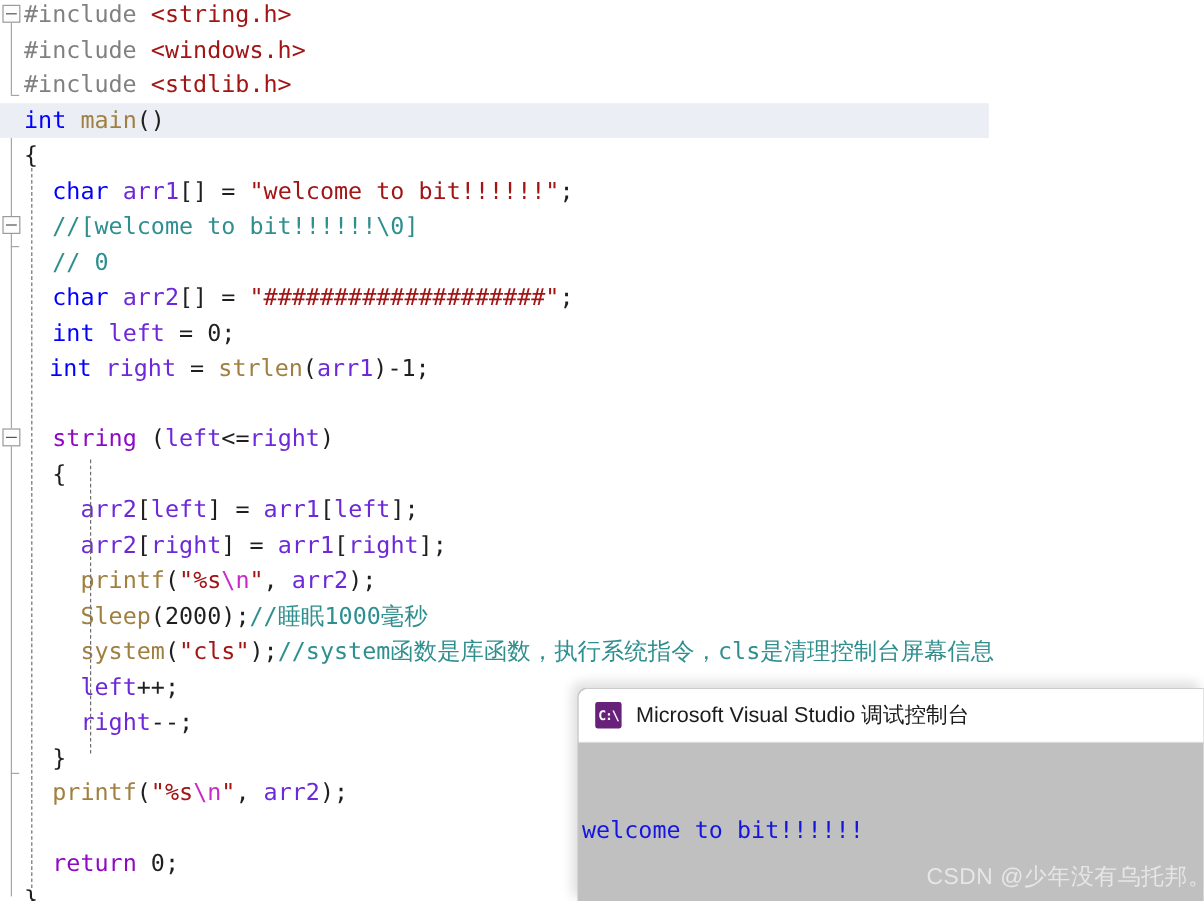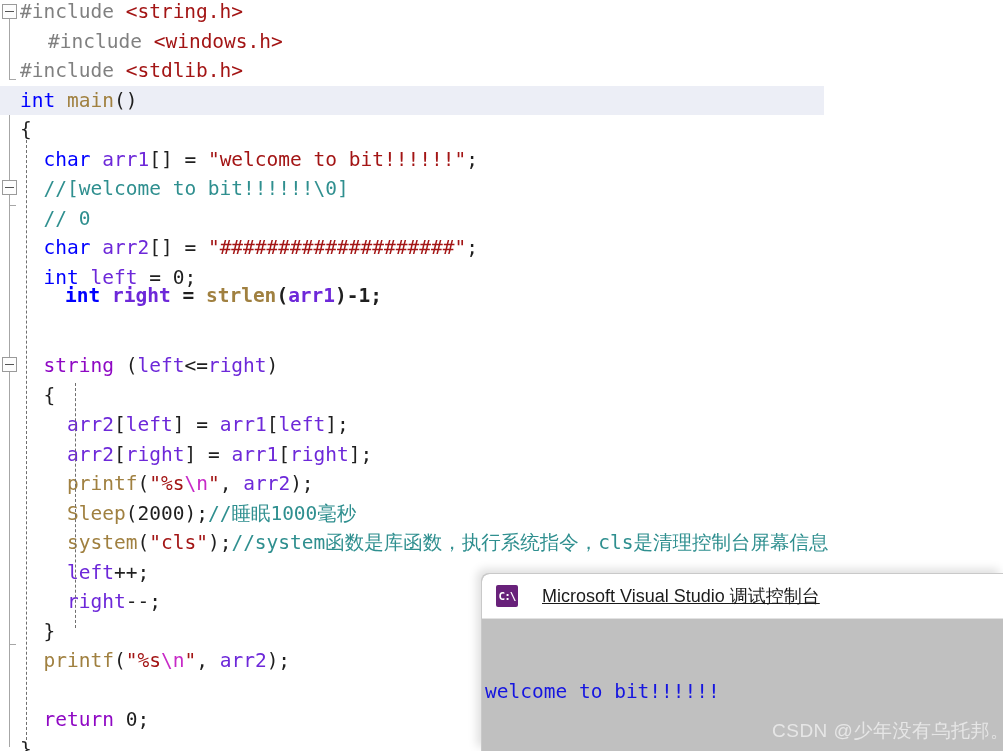--- a/index.html
+++ b/index.html
@@ -115,26 +115,25 @@
     align-items: center;
     justify-content: center;
     color: #ffffff;
     font-family: "DejaVu Sans Mono", "Liberation Mono", monospace;
     font-size: 11px;
     font-weight: bold;
     letter-spacing: -1px;
     flex: 0 0 auto;
   }
   #console-title {
-    margin-left: 24px;
+    margin-left: 12px;
     font-family: "Liberation Sans", "DejaVu Sans", sans-serif;
     font-size: 18px;
     color: #1b1b1b;
     white-space: nowrap;
-    text-decoration: underline;
   }
   #console-body {
     padding: 8px 0 0 3px;
     font-family: "DejaVu Sans Mono", "Liberation Mono", monospace;
     font-size: 19.5px;
     line-height: 26px;
     color: #1515e0;
     white-space: pre;
     overflow: hidden;
   }
@@ -163,30 +162,30 @@
       <div class="fold-box" style="top: 92px;"></div>
       <div class="fold-line" style="top: 107px; height: 640px;"></div>
       <div class="fold-box" style="top: 180px;"></div>
       <div class="fold-end" style="top: 205px;"></div>
       <div class="fold-box" style="top: 357px;"></div>
       <div class="fold-end" style="top: 644px;"></div>
     </div>
 
   <div id="code-area">
       <div class="code-line" style="position: absolute; left: 0px; right: 0px; top: -3px; padding-left: 20px;"><span class="pp">#include </span><span class="str">&lt;string.h&gt;</span></div>
-      <div class="code-line" style="position: absolute; left: 0px; right: 0px; top: 26.5px; padding-left: 20px; margin-left: 28px;"><span class="pp">#include </span><span class="str">&lt;windows.h&gt;</span></div>
+      <div class="code-line" style="position: absolute; left: 0px; right: 0px; top: 26.5px; padding-left: 20px;"><span class="pp">#include </span><span class="str">&lt;windows.h&gt;</span></div>
       <div class="code-line" style="position: absolute; left: 0px; right: 0px; top: 56px; padding-left: 20px;"><span class="pp">#include </span><span class="str">&lt;stdlib.h&gt;</span></div>
       <div class="code-line current" style="position: absolute; left: 0px; right: 0px; top: 85.5px; padding-left: 20px;"><span class="k">int</span><span class="pun"> </span><span class="fn">main</span><span class="pun">()</span></div>
       <div class="code-line" style="position: absolute; left: 0px; right: 0px; top: 115px; padding-left: 20px;"><span class="pun">{</span></div>
       <div class="code-line" style="position: absolute; left: 0px; right: 0px; top: 144.5px; padding-left: 43.5px;"><span class="k">char</span><span class="pun"> </span><span class="id">arr1</span><span class="pun">[] = </span><span class="str">"welcome to bit!!!!!!"</span><span class="pun">;</span></div>
       <div class="code-line" style="position: absolute; left: 0px; right: 0px; top: 174px; padding-left: 43.5px;"><span class="cmt">//[welcome to bit!!!!!!\0]</span></div>
       <div class="code-line" style="position: absolute; left: 0px; right: 0px; top: 203.5px; padding-left: 43.5px;"><span class="cmt">// 0</span></div>
       <div class="code-line" style="position: absolute; left: 0px; right: 0px; top: 233px; padding-left: 43.5px;"><span class="k">char</span><span class="pun"> </span><span class="id">arr2</span><span class="pun">[] = </span><span class="str">"####################"</span><span class="pun">;</span></div>
       <div class="code-line" style="position: absolute; left: 0px; right: 0px; top: 262.5px; padding-left: 43.5px;"><span class="k">int</span><span class="pun"> </span><span class="id">left</span><span class="pun"> = </span><span class="num">0</span><span class="pun">;</span></div>
-      <div class="code-line" style="position: absolute; left: 0px; right: 0px; top: 281px; padding-left: 65px; font-weight: bold;"><span class="k">int</span><span class="pun"> </span><span class="id">right</span><span class="pun"> = </span><span class="fn">strlen</span><span class="pun">(</span><span class="id">arr1</span><span class="pun">)-</span><span class="num">1</span><span class="pun">;</span></div>
+      <div class="code-line" style="position: absolute; left: 0px; right: 0px; top: 292px; padding-left: 41px;"><span class="k">int</span><span class="pun"> </span><span class="id">right</span><span class="pun"> = </span><span class="fn">strlen</span><span class="pun">(</span><span class="id">arr1</span><span class="pun">)-</span><span class="num">1</span><span class="pun">;</span></div>
       <div class="code-line" style="position: absolute; left: 0px; right: 0px; top: 321.5px; padding-left: 43.5px;">&nbsp;</div>
       <div class="code-line" style="position: absolute; left: 0px; right: 0px; top: 351px; padding-left: 43.5px;"><span class="kw">string</span><span class="pun"> (</span><span class="id">left</span><span class="pun">&lt;=</span><span class="id">right</span><span class="pun">)</span></div>
       <div class="code-line" style="position: absolute; left: 0px; right: 0px; top: 380.5px; padding-left: 43.5px;"><span class="pun">{</span></div>
       <div class="code-line" style="position: absolute; left: 0px; right: 0px; top: 410px; padding-left: 67px;"><span class="id">arr2</span><span class="pun">[</span><span class="id">left</span><span class="pun">] = </span><span class="id">arr1</span><span class="pun">[</span><span class="id">left</span><span class="pun">];</span></div>
       <div class="code-line" style="position: absolute; left: 0px; right: 0px; top: 439.5px; padding-left: 67px;"><span class="id">arr2</span><span class="pun">[</span><span class="id">right</span><span class="pun">] = </span><span class="id">arr1</span><span class="pun">[</span><span class="id">right</span><span class="pun">];</span></div>
       <div class="code-line" style="position: absolute; left: 0px; right: 0px; top: 469px; padding-left: 67px;"><span class="fn">printf</span><span class="pun">(</span><span class="str">"%s</span><span class="esc">\n</span><span class="str">"</span><span class="pun">, </span><span class="id">arr2</span><span class="pun">);</span></div>
       <div class="code-line" style="position: absolute; left: 0px; right: 0px; top: 498.5px; padding-left: 67px;"><span class="fn">Sleep</span><span class="pun">(</span><span class="num">2000</span><span class="pun">);</span><span class="cmt">//睡眠1000毫秒</span></div>
       <div class="code-line" style="position: absolute; left: 0px; right: 0px; top: 528px; padding-left: 67px;"><span class="fn">system</span><span class="pun">(</span><span class="str">"cls"</span><span class="pun">);</span><span class="cmt">//system函数是库函数，执行系统指令，cls是清理控制台屏幕信息</span></div>
       <div class="code-line" style="position: absolute; left: 0px; right: 0px; top: 557.5px; padding-left: 67px;"><span class="id">left</span><span class="pun">++;</span></div>
       <div class="code-line" style="position: absolute; left: 0px; right: 0px; top: 587px; padding-left: 67px;"><span class="id">right</span><span class="pun">--;</span></div>

